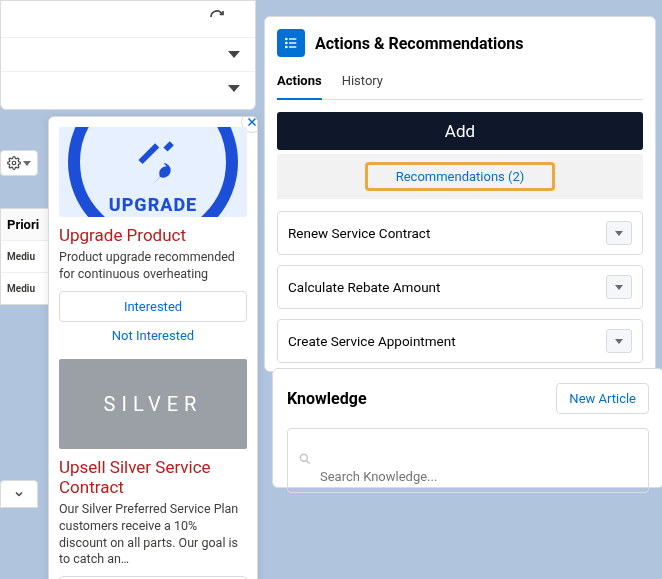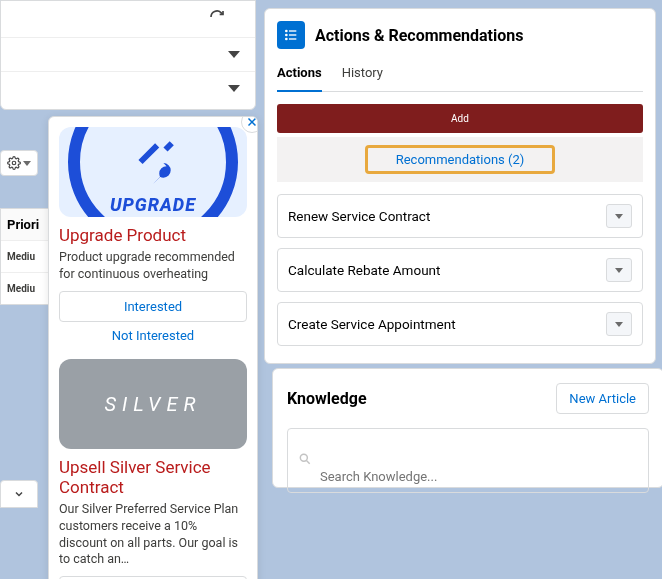--- a/index.html
+++ b/index.html
@@ -70,25 +70,24 @@
   border: 1px solid #d9dbdd;
   border-radius: 50%;
   display: flex; align-items: center; justify-content: center;
   cursor: pointer;
 }
 .popover .close-btn svg { width: 12px; height: 12px; }
 
 .rec-image {
   width: 188px; height: 90px;
   background: #e6f0ff;
-  border-radius: 12px;
+  border-radius: 2px;
   margin: 0 auto 8px;
   display: flex; align-items: center; justify-content: center;
   overflow: hidden;
-  font-style: italic;
 }
 .rec-image.upgrade {
   position: relative;
 }
 .rec-image.upgrade .circle {
   width: 170px; height: 170px;
   border: 12px solid #1d4ed8;
   border-radius: 50%;
   position: absolute;
   top: -50px;
@@ -133,45 +132,45 @@
   text-align: center;
   font-size: 13px;
   color: #0070d2;
   cursor: pointer;
   margin-bottom: 16px;
 }
 
 
 .panel-right {
   position: absolute;
-  left: 264px; top: 8px;
+  left: 264px; top: 16px;
   width: 392px;
   height: 356px;
   background: #fff;
   border: 1px solid #d9dbdd;
   border-radius: 6px;
   padding: 12px;
 }
 .ar-header { display: flex; align-items: center; gap: 10px; margin-bottom: 10px; }
 .ar-icon { width: 28px; height: 28px; background: #0070d2; border-radius: 4px; display: flex; align-items: center; justify-content: center; }
 .ar-icon svg { width: 16px; height: 16px; }
 .ar-title { font-weight: 700; font-size: 16px; }
 
 .tabs { display: flex; gap: 20px; border-bottom: 1px solid #d9dbdd; margin-bottom: 12px; }
 .tab { padding: 6px 0 10px; font-size: 13px; color: #3e3e3c; cursor: pointer; }
 .tab.active { color: #000; font-weight: 700; border-bottom: 2px solid #0070d2; margin-bottom: -1px; }
 
 .add-btn {
   width: 100%;
-  background: #7f1d1d;
+  background: #0f172a;
   color: #fff;
   border: none;
   border-radius: 3px;
   padding: 9px 0;
-  font-size: 10px;
+  font-size: 17px;
   cursor: pointer;
   margin-bottom: 4px;
 }
 
 .rec-bar {
   width: 100%;
   background: #f3f2f2;
   text-align: center;
   padding: 8px 0;
   font-size: 13px;

